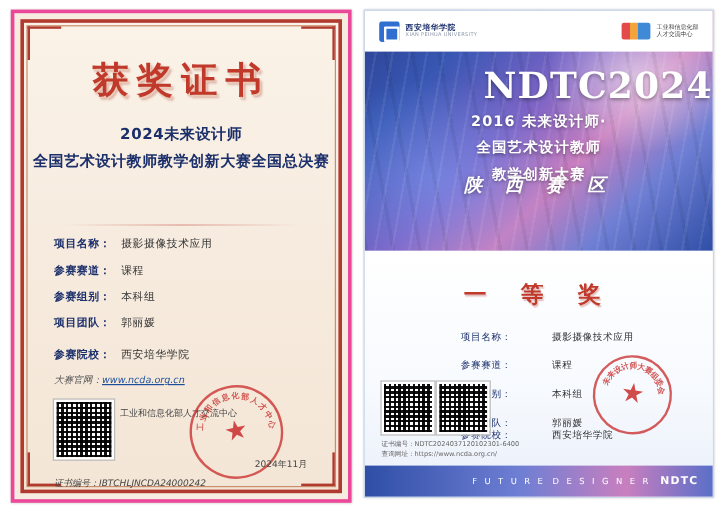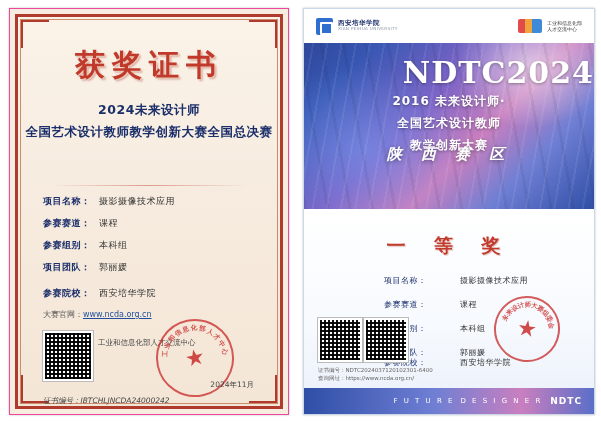--- a/index.html
+++ b/index.html
@@ -8,21 +8,21 @@
     background:#ffffff;
     font-family:"DejaVu Sans","Liberation Sans",sans-serif;
     overflow:hidden;
   }
   .page{position:relative;width:601px;height:423px;}
 
   
   .cert-left{
     position:absolute;left:9px;top:8px;width:278px;height:405px;
     background:#f6ece0;
-    border:1px solid #ec4899;
+    border:3px solid #ec4899;
     box-shadow:0 0 2px rgba(0,0,0,.25);
     overflow:hidden;
   }
   .cert-left .border-outer{
     position:absolute;left:5px;top:5px;right:5px;bottom:5px;
     border:3px solid #b03a2e;
     background:
       linear-gradient(180deg,#fbf3e8 0%,#f7ece0 40%,#f4e6d6 100%);
   }
   .cert-left .border-inner{
@@ -63,21 +63,21 @@
     background:linear-gradient(90deg,rgba(192,57,43,0),rgba(192,57,43,.45),rgba(192,57,43,0));
   }
   .cl-fields{
     position:absolute;left:33px;top:186px;right:26px;
   }
   .fl-row{display:flex;align-items:baseline;margin-bottom:9px;font-size:9px;color:#2a2a2a;}
   .fl-key{width:56px;color:#1b2f6b;font-weight:bold;letter-spacing:.5px;}
   .fl-val{color:#333;letter-spacing:.5px;}
   .fl-row.spaced{margin-top:13px;}
   .cl-site{
-    position:absolute;left:33px;top:300px;font-size:8px;color:#555;
+    position:absolute;left:33px;top:300px;font-size:8px;color:#555;font-style:italic;
   }
   .cl-site .u{color:#1f4f9c;text-decoration:underline;}
   .cl-qr{
     position:absolute;left:33px;top:322px;width:46px;height:46px;
     background:
       repeating-linear-gradient(0deg,#111 0 2px,#fff 2px 4px),
       repeating-linear-gradient(90deg,#111 0 2px,#fff 2px 4px);
     background-blend-mode:multiply;
     border:2px solid #fff;
     outline:1px solid #bbb;

